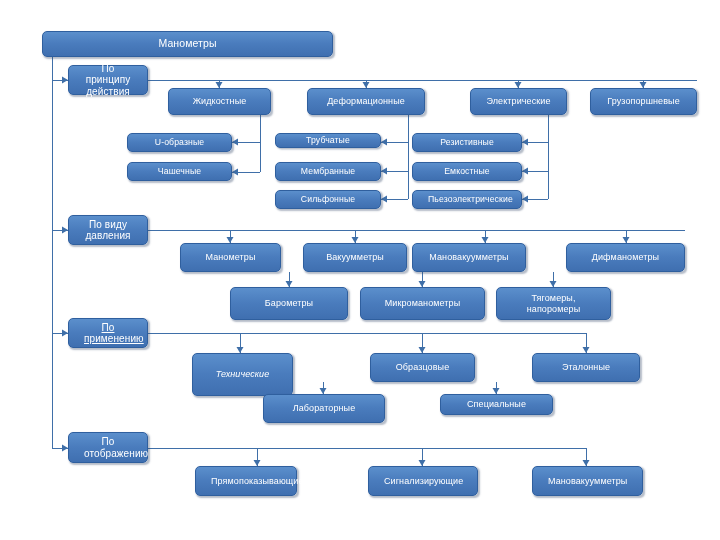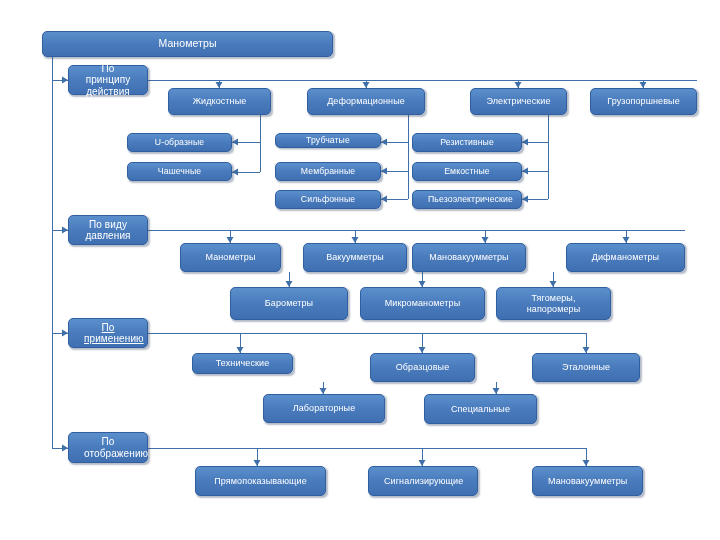--- a/index.html
+++ b/index.html
@@ -199,38 +199,38 @@
   <div class="node n-p2" style="left:230px;top:287px;width:118px;height:33px;">
     <span>Барометры</span>
   </div>
   <div class="node n-p2" style="left:360px;top:287px;width:125px;height:33px;">
     <span>Микроманометры</span>
   </div>
   <div class="node n-p2" style="left:496px;top:287px;width:115px;height:33px;">
     <span>Тягомеры, напоромеры</span>
   </div>
 
-  <div class="node n-p3" style="left:192px;top:353px;width:101px;height:21px;">
+  <div class="node n-p3" style="left:192px;top:353px;width:101px;height:43px;font-style:italic;">
     <span>Технические</span>
   </div>
   <div class="node n-p3" style="left:370px;top:353px;width:105px;height:29px;">
     <span>Образцовые</span>
   </div>
   <div class="node n-p3" style="left:532px;top:353px;width:108px;height:29px;">
     <span>Эталонные</span>
   </div>
 
   <div class="node n-p3" style="left:263px;top:394px;width:122px;height:29px;">
     <span>Лабораторные</span>
   </div>
-  <div class="node n-p3" style="left:424px;top:394px;width:113px;height:30px;">
+  <div class="node n-p3" style="left:440px;top:394px;width:113px;height:21px;">
     <span>Специальные</span>
   </div>
 
-  <div class="node n-p3" style="left:195px;top:466px;width:131px;height:30px;">
+  <div class="node n-p3" style="left:195px;top:466px;width:102px;height:30px;">
     <span>Прямопоказывающие</span>
   </div>
   <div class="node n-p3" style="left:368px;top:466px;width:110px;height:30px;">
     <span>Сигнализирующие</span>
   </div>
   <div class="node n-p3" style="left:532px;top:466px;width:111px;height:30px;">
     <span>Мановакуумметры</span>
   </div>
 
 </div>

